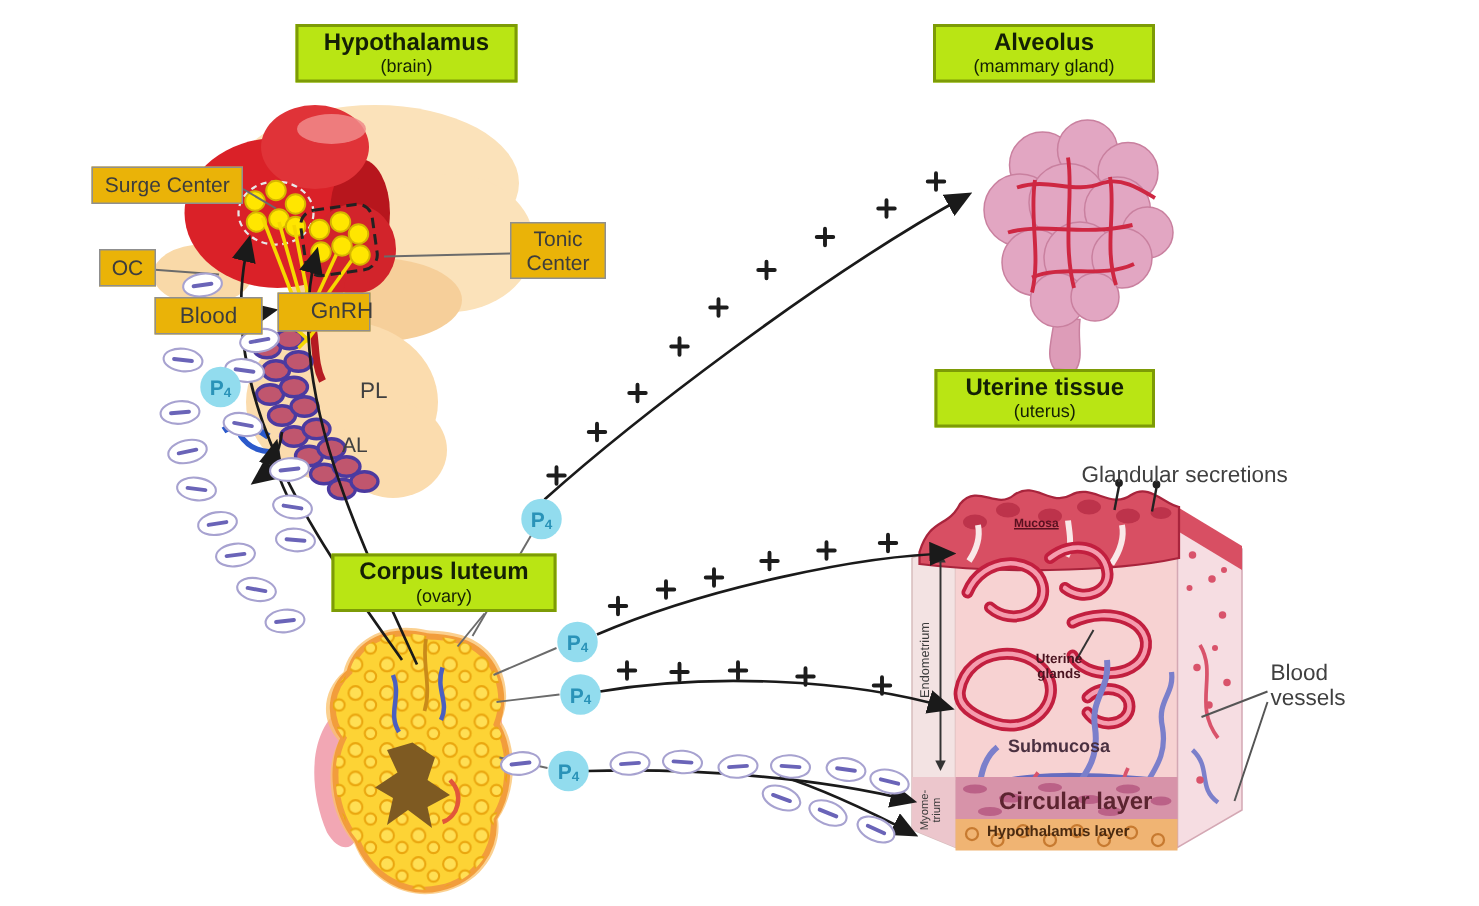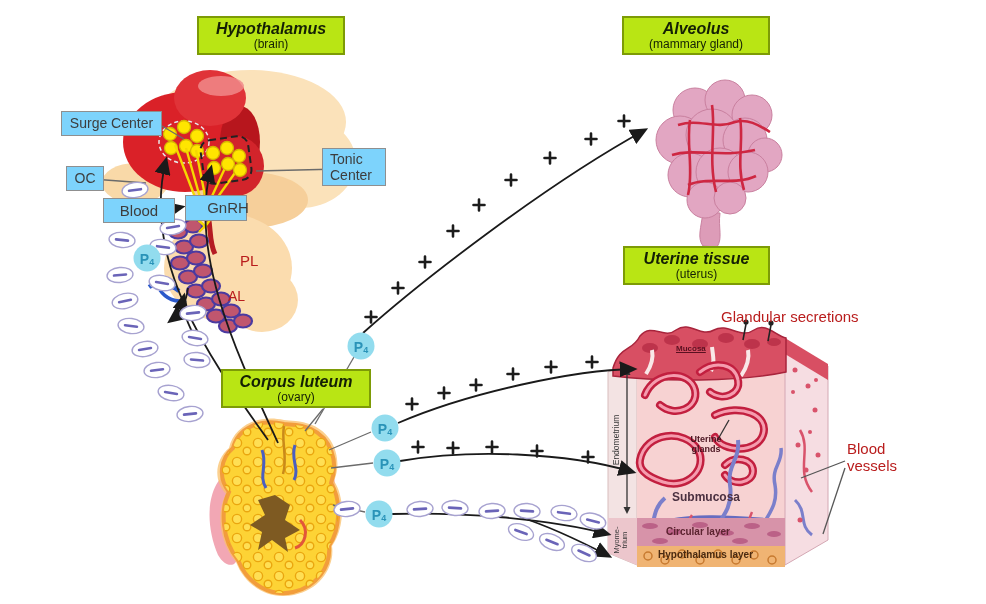--- a/index.html
+++ b/index.html
@@ -1,26 +1,26 @@
 <!DOCTYPE html>
 <html><head>
 <meta charset="utf-8">
 <style>
   html,body{margin:0;padding:0;background:#fff;}
   #stage{position:relative;width:986px;height:604px;background:#ffffff;overflow:hidden;
          font-family:"Liberation Sans", sans-serif;}
   #stage svg{position:absolute;left:0;top:0;}
   .greenbox{position:absolute;background:#b9e514;border:2px solid #7d9b06;text-align:center;
             padding:2px 4px;color:#142005;box-sizing:border-box;line-height:1.1;}
-  .greenbox .t{font-weight:bold;font-size:16px;display:block;font-style:italic;}
+  .greenbox .t{font-weight:bold;font-size:16px;display:block;}
   .greenbox .s{font-size:12px;display:block;}
-  .whitebox{position:absolute;background:#7dd3fc;border:1.5px solid #8f8f8f;color:#3d3d3d;
-            display:flex;align-items:center;justify-content:center;
+  .whitebox{position:absolute;background:#eab308;border:1.5px solid #8f8f8f;color:#3d3d3d;
+            display:flex;align-items:center;justify-content:center;text-align:center;
             font-size:14px;box-sizing:border-box;line-height:1.15;}
-  .plainlabel{position:absolute;color:#b91c1c;line-height:1.15;}
+  .plainlabel{position:absolute;color:#404040;line-height:1.15;}
   .p4{position:absolute;width:27px;height:27px;border-radius:50%;background:#92dcee;
       color:#2a93b8;font-weight:bold;font-size:14px;display:flex;align-items:center;
       justify-content:center;transform:translate(-50%,-50%);}
   .p4 .sub{font-size:9px;margin-top:6px;}
   .vtext{position:absolute;transform:translate(-50%,-50%) rotate(-90deg);color:#3a3a3a;
          text-align:center;white-space:nowrap;}
   .vtext.wrap{white-space:normal;}
 </style>
 </head>
 <body>
@@ -354,34 +354,34 @@
 </div>
 <div class="whitebox" style="left:54px;top:166px;width:38px;height:25px;margin-left:12px;">
   <span>OC</span>
 </div>
 <div class="whitebox" style="left:103px;top:198px;width:72px;height:25px;font-size:15px;">
   <span>Blood</span>
 </div>
 <div class="whitebox" style="left:185px;top:195px;width:62px;height:26px;font-size:15px;padding-left:24px;">
   <span>GnRH</span>
 </div>
-<div class="whitebox" style="left:322px;top:148px;width:64px;height:38px;">
+<div class="whitebox" style="left:340px;top:148px;width:64px;height:38px;">
   <span style="width:48px;">Tonic Center</span>
 </div>
 
 <div class="plainlabel" style="left:240px;top:252px;font-size:15px;">PL</div>
 <div class="plainlabel" style="left:228px;top:288px;font-size:14px;">AL</div>
 <div class="plainlabel" style="left:721px;top:308px;font-size:15px;">Glandular secretions</div>
 <div class="plainlabel" style="left:847px;top:440px;width:62px;font-size:15px;">Blood vessels</div>
 <div class="plainlabel" style="left:676px;top:344px;font-size:8px;font-weight:bold;color:#5a1020;text-decoration:underline;">Mucosa</div>
 <div class="vtext" style="left:616px;top:440px;font-size:8.5px;">Endometrium</div>
 <div class="vtext wrap" style="left:621px;top:540px;font-size:7.5px;width:34px;line-height:1.1;">Myome-trium</div>
 <div class="plainlabel" style="left:683px;top:435px;width:46px;font-size:9px;font-weight:bold;text-align:center;color:#4a1420;line-height:1.1;">Uterine glands</div>
 <div class="plainlabel" style="left:672px;top:491px;font-size:12px;font-weight:bold;color:#4a3040;">Submucosa</div>
-<div class="plainlabel" style="left:666px;top:526px;font-size:10px;font-weight:bold;color:#5c2430;">Circular layer</div>
+<div class="plainlabel" style="left:666px;top:526px;font-size:16px;font-weight:bold;color:#5c2430;">Circular layer</div>
 <div class="plainlabel" style="left:658px;top:549px;font-size:10px;font-weight:bold;color:#4a2a10;">Hypothalamus layer</div>
 
 <div class="p4" style="left:147px;top:258px;">
   <span>P</span>
       <span class="sub">4</span>
 </div>
 <div class="p4" style="left:361px;top:346px;">
   <span>P</span>
       <span class="sub">4</span>
 </div>

